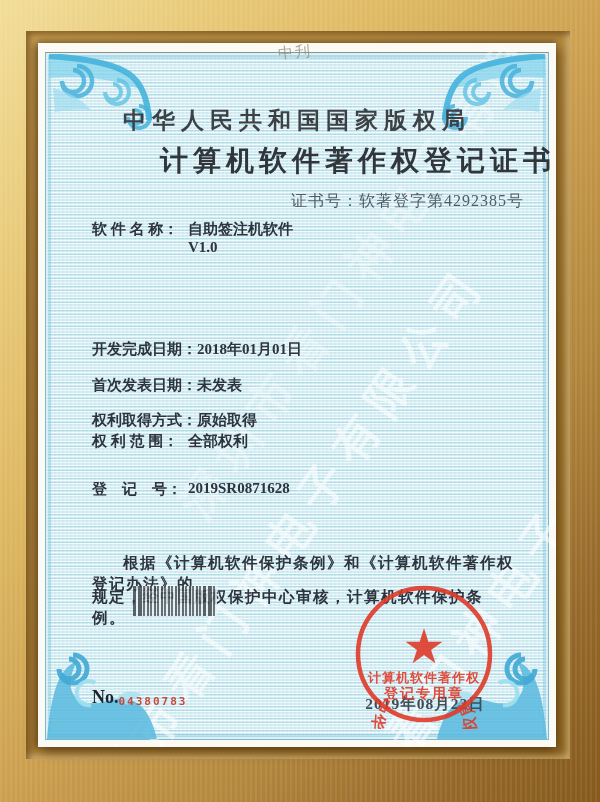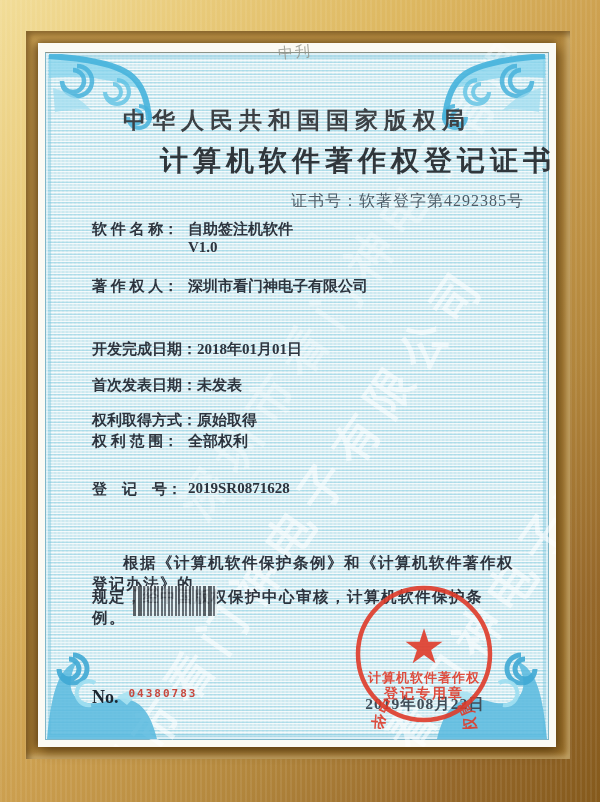--- a/index.html
+++ b/index.html
@@ -59,21 +59,21 @@
   .barcode{position:absolute;left:95px;top:543px;width:84px;height:30px;z-index:2;opacity:.8;
     background:
       linear-gradient(90deg,#3a3f45 0 3px,#e8f2f4 3px 5px,#3a3f45 5px 9px,rgba(0,0,0,0) 9px 70px,#3a3f45 70px 73px,#e8f2f4 73px 75px,#3a3f45 75px 78px,rgba(0,0,0,0) 78px),
       repeating-linear-gradient(90deg,#474d54 0 2px,#dfeef2 2px 3px,#50565e 3px 5px,#e6f1f4 5px 7px),
       repeating-linear-gradient(0deg, rgba(235,244,246,.85) 0 1px, rgba(0,0,0,0) 1px 3px);}
 
   .issue-date{position:absolute;left:302px;top:651px;width:170px;z-index:3;text-align:center;
       font-size:15.5px;color:#404c57;font-weight:600;letter-spacing:1px;}
   .seal{position:absolute;left:311px;top:536px;width:150px;height:150px;z-index:4;opacity:.9;}
 
-  .serial{position:absolute;left:54px;top:644px;z-index:2;display:flex;align-items:flex-start;gap:10px;}
+  .serial{position:absolute;left:54px;top:644px;z-index:2;display:flex;align-items:flex-end;}
   .serial .no-lbl{font-size:18px;font-weight:bold;color:#1b2530;}
   .serial .no-val{font-family:"DejaVu Sans Mono",monospace;font-size:11px;font-weight:600;color:#c7483e;letter-spacing:2px;}
 </style>
 </head>
 <body>
 
 <div class="scene">
   <div class="well"></div>
 
   <div class="paper">
@@ -114,24 +114,20 @@
 
     <div class="hand-mark">中刋</div>
     <div class="authority">中华人民共和国国家版权局</div>
     <div class="cert-title">计算机软件著作权登记证书</div>
     <div class="cert-no"><span>证书号：</span><span>软著登字第4292385号</span></div>
 
     <div class="row" style="top:177px;">
       <span class="lbl">软 件 名 称：</span>
       <span class="val"><span>自助签注机软件</span><span class="val2">V1.0</span></span>
     </div>
-    <div class="row" style="top:234px;">
-      <span class="lbl">著 作 权 人：</span>
-      <span class="val">深圳市看门神电子有限公司</span>
-    </div>
     <div class="row" style="top:297px;">
       <span class="lbl">开发完成日期：</span>
       <span class="val">2018年01月01日</span>
     </div>
     <div class="row" style="top:368px;">
       <span class="lbl">权利取得方式：</span>
       <span class="val">原始取得</span>
     </div>
     <div class="row" style="top:333px;">
       <span class="lbl">首次发表日期：</span>

